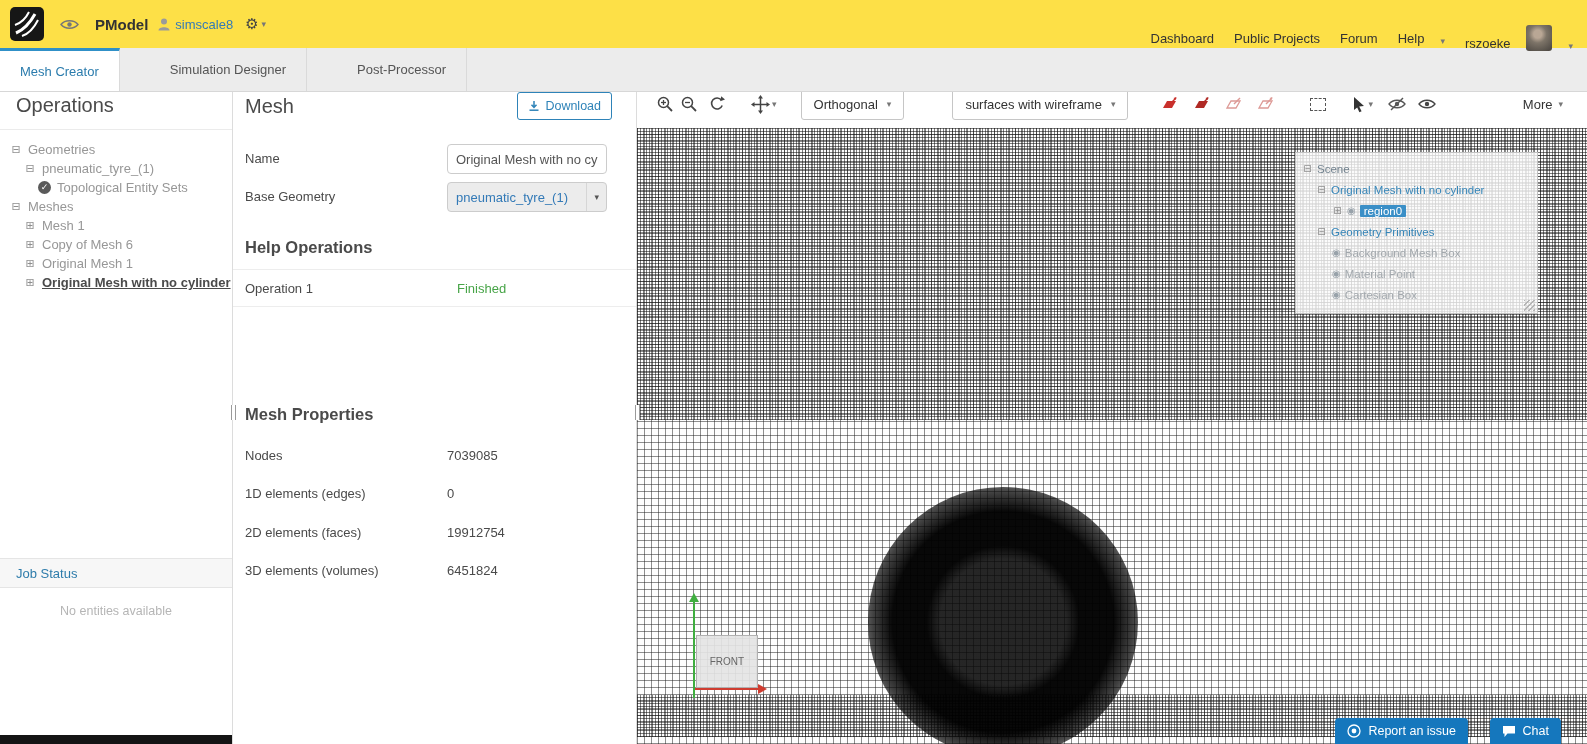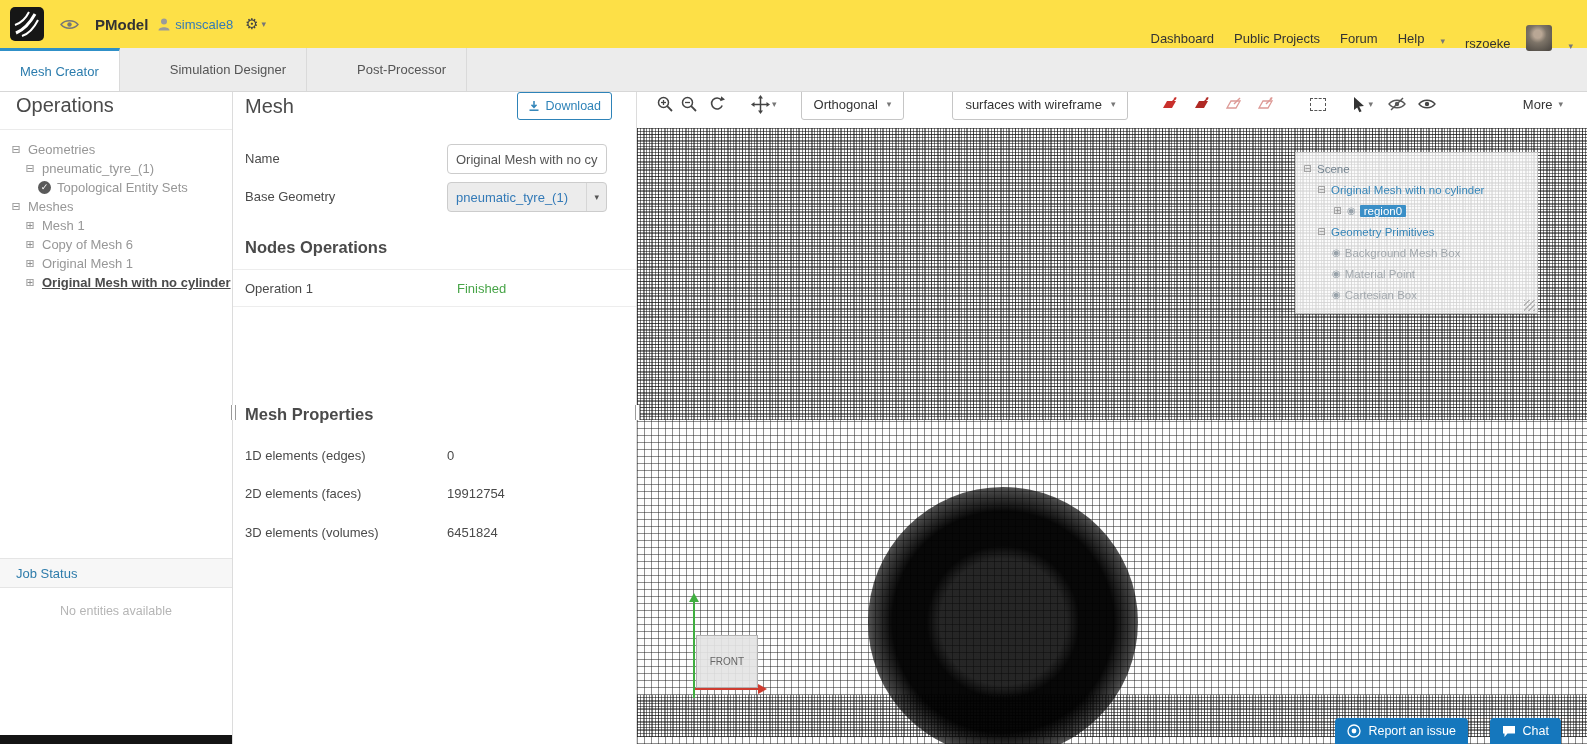--- a/index.html
+++ b/index.html
@@ -229,26 +229,30 @@
       <label>Name</label>
       <input class="fctrl" type="text" value="Original Mesh with no cyli" style="">
     </div>
     <div class="frow">
       <label>Base Geometry</label>
       <div class="fctrl fselect">
         <span class="sel-txt">pneumatic_tyre_(1)</span>
         <span class="sel-caret">▾</span>
       </div>
     </div>
-    <div class="sect-title">Nodes Operations</div>
+    <div class="sect-title">Help Operations</div>
     <div class="op-row">
       <span>Operation 1</span>
       <span class="op-status">Finished</span>
     </div>
     <div class="sect-title props-title">Mesh Properties</div>
+    <div class="prow">
+      <span>Nodes</span>
+      <span class="pvalue">7039085</span>
+    </div>
     <div class="prow">
       <span>1D elements (edges)</span>
       <span class="pvalue">0</span>
     </div>
     <div class="prow">
       <span>2D elements (faces)</span>
       <span class="pvalue">19912754</span>
     </div>
     <div class="prow">
       <span>3D elements (volumes)</span>

